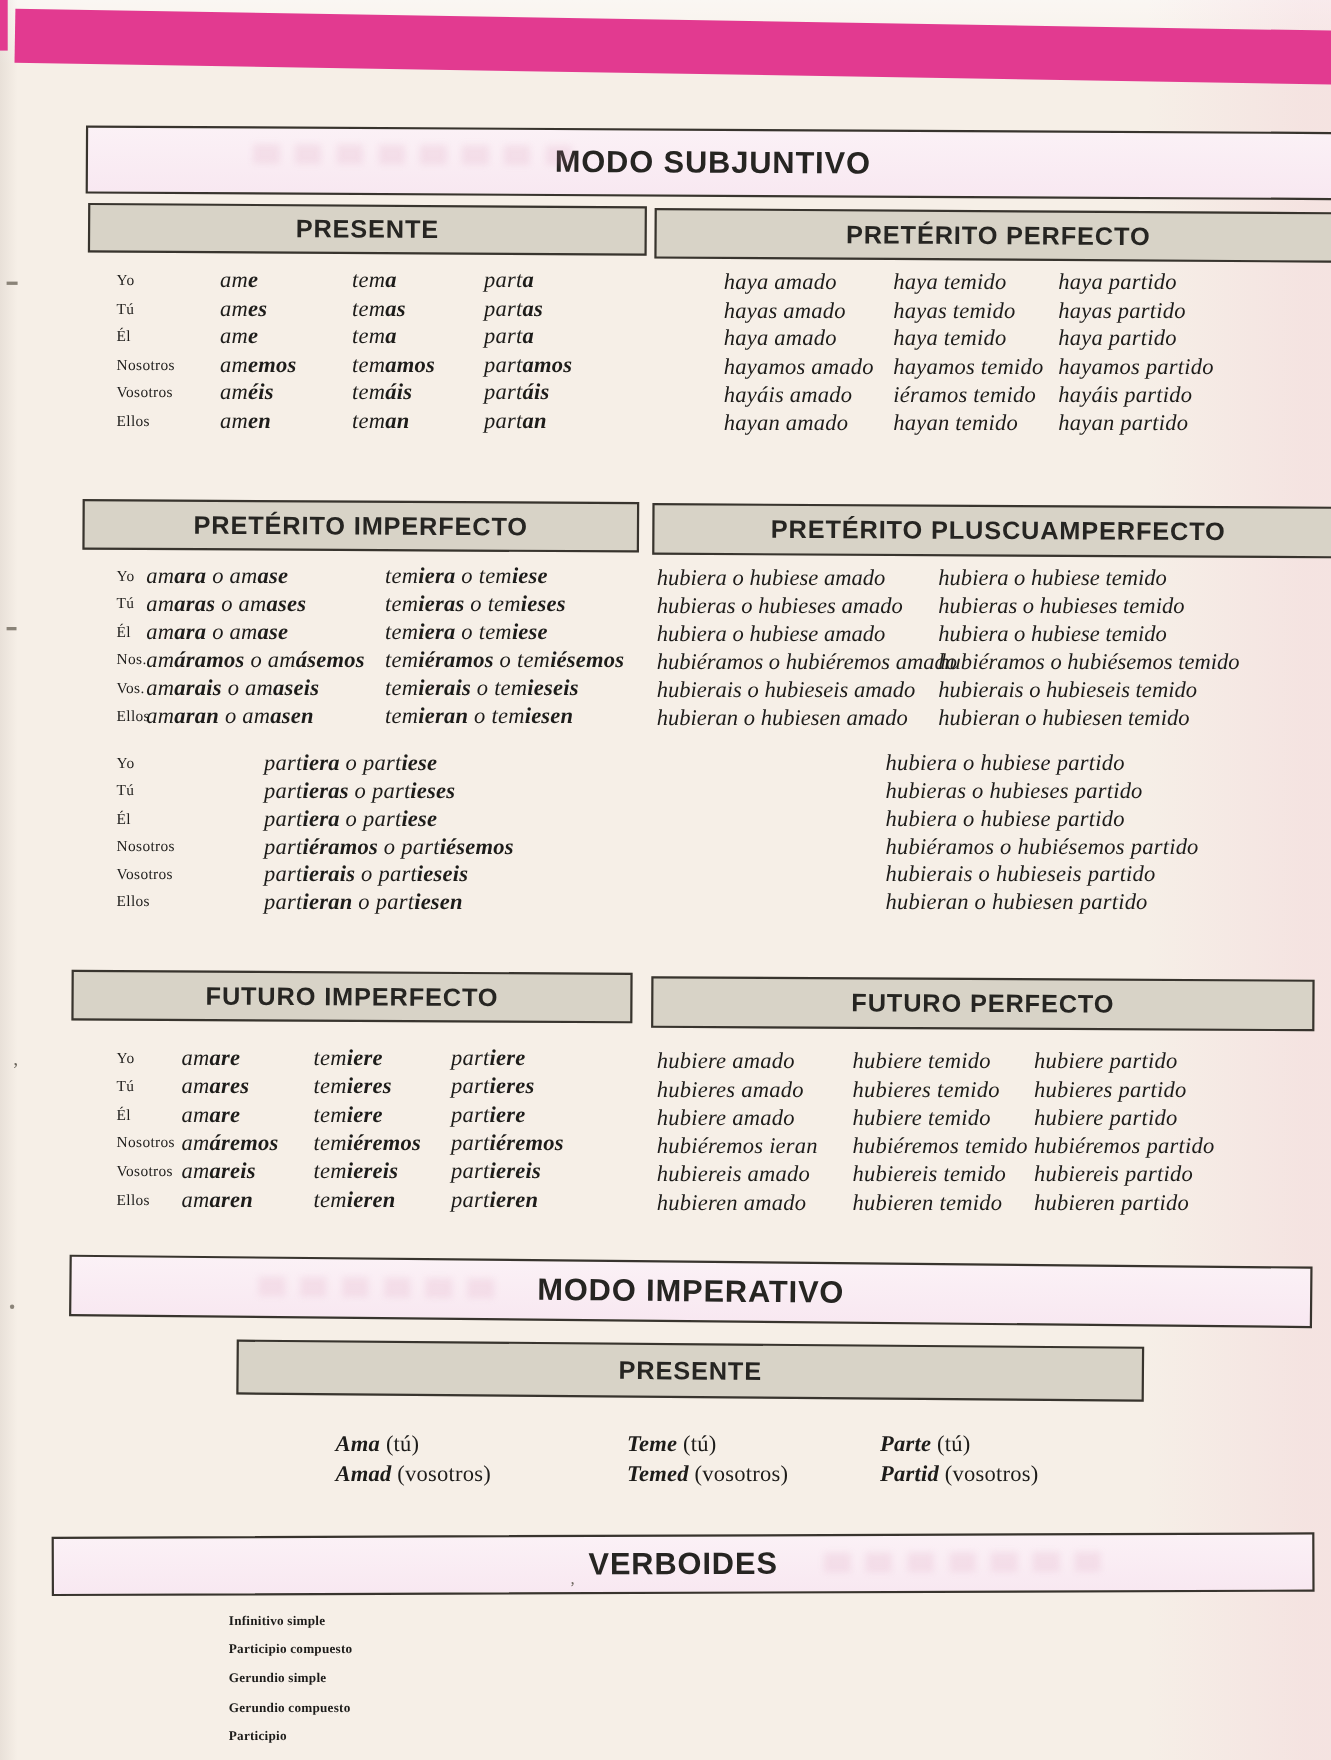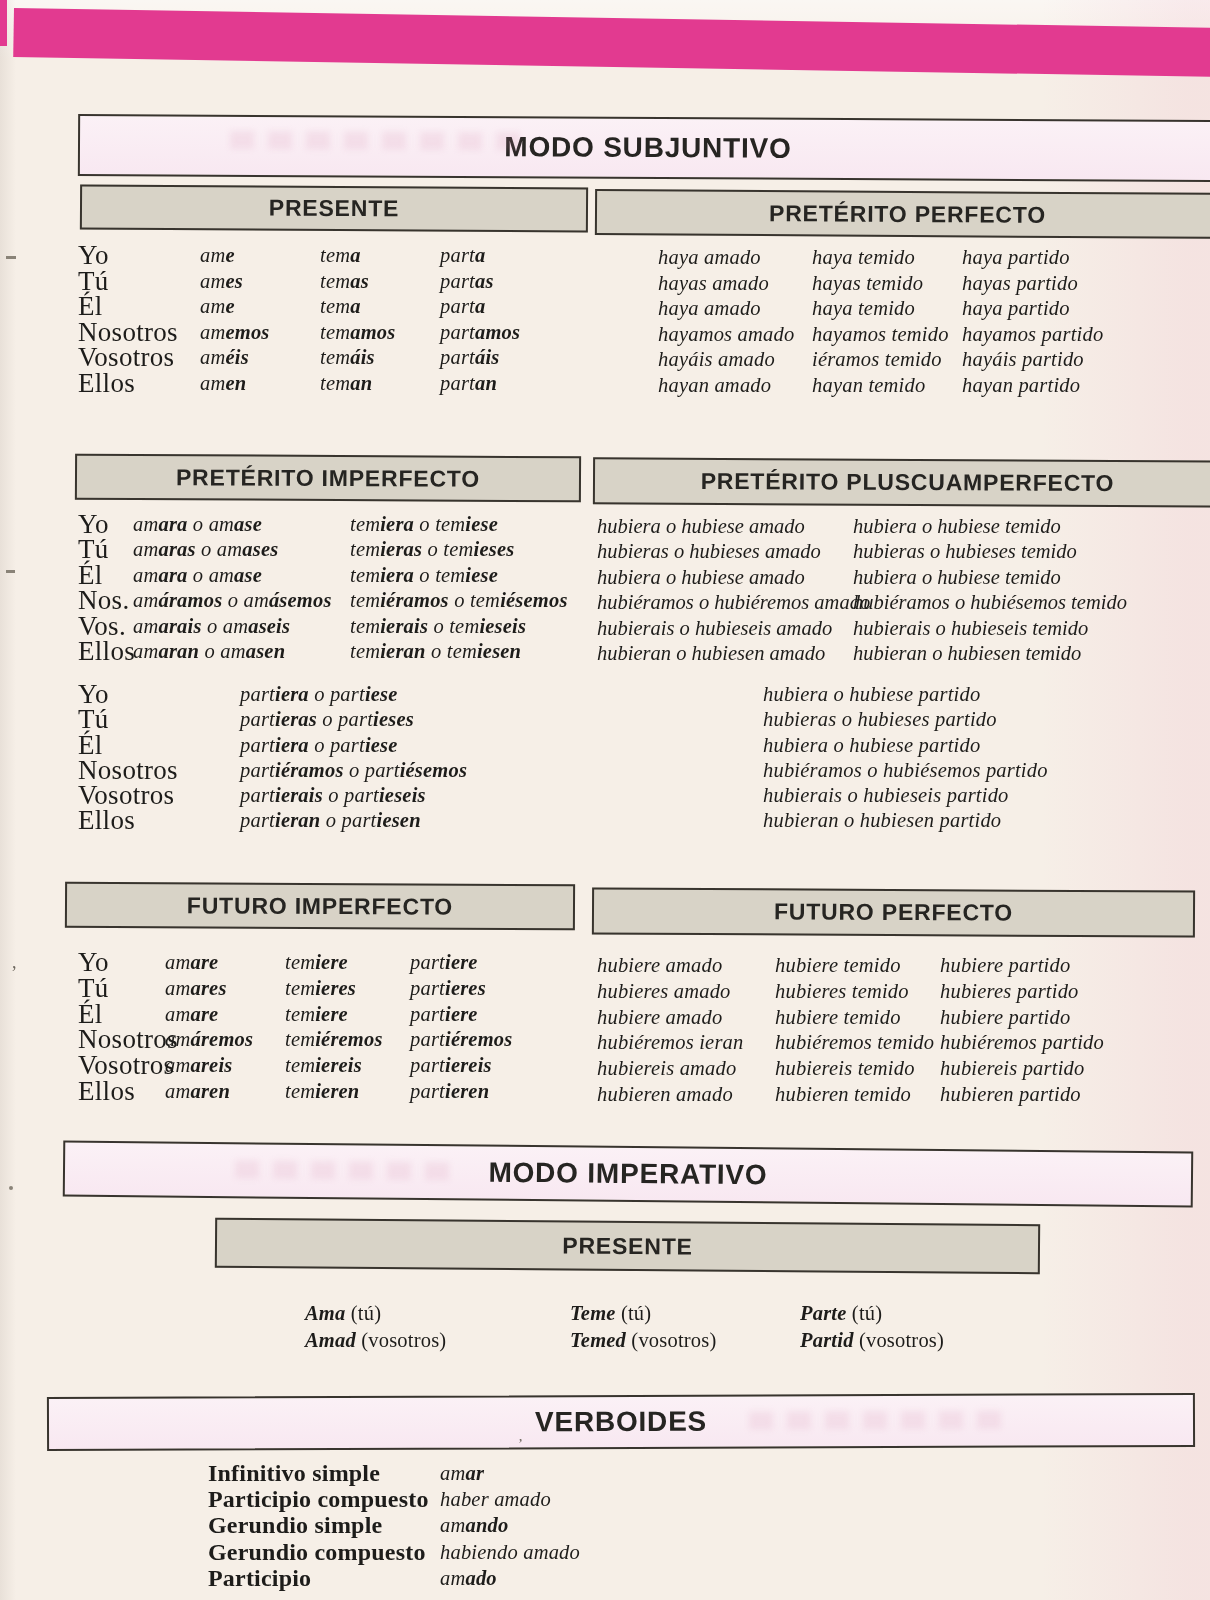--- a/index.html
+++ b/index.html
@@ -38,23 +38,23 @@
   .ht.md{font-size:23px;}
   .smudge{
     position:absolute;height:18px;filter:blur(3px);opacity:.5;
     background:repeating-linear-gradient(90deg, rgba(210,135,170,.30) 0 24px, rgba(210,135,170,0) 24px 38px);
   }
   .col{
     position:absolute;font-size:20.5px;font-style:italic;white-space:nowrap;
     letter-spacing:.2px;
   }
   .col .cell{height:var(--lh,25.5px);line-height:var(--lh,25.5px);}
-  .col.roman{font-style:normal;letter-spacing:.3px;font-size:27px;}
+  .col.roman{font-style:normal;letter-spacing:.3px;font-size:14px;margin-left:28px;}
   .col.mixed{font-style:normal;}
-  .col.bold{font-style:normal;font-weight:bold;font-size:24px;letter-spacing:.2px;}
+  .col.bold{font-style:normal;font-weight:bold;font-size:12px;letter-spacing:.2px;}
   .col b{font-weight:700;}
   .artifact{position:absolute;background:#8a8378;}
   .artifact.dot{border-radius:50%;}
   .artifact.textmark{background:none;color:#6b655c;font-size:18px;font-family:"Liberation Serif",serif;}
 </style>
 </head>
 <body>
 
 <div class="page">
 
@@ -188,21 +188,21 @@
       <div class="cell">Ellos</div>
     </div>
   <div class="col" style="left:240px;top:682px;--lh:25.3px">
       <div class="cell">part<b>iera</b> o part<b>iese</b></div>
       <div class="cell">part<b>ieras</b> o part<b>ieses</b></div>
       <div class="cell">part<b>iera</b> o part<b>iese</b></div>
       <div class="cell">part<b>iéramos</b> o part<b>iésemos</b></div>
       <div class="cell">part<b>ierais</b> o part<b>ieseis</b></div>
       <div class="cell">part<b>ieran</b> o part<b>iesen</b></div>
     </div>
-  <div class="col" style="left:763px;top:682px;--lh:25.3px">
+  <div class="col" style="left:805px;top:682px;--lh:25.3px">
       <div class="cell">hubiera o hubiese partido</div>
       <div class="cell">hubieras o hubieses partido</div>
       <div class="cell">hubiera o hubiese partido</div>
       <div class="cell">hubiéramos o hubiésemos partido</div>
       <div class="cell">hubierais o hubieseis partido</div>
       <div class="cell">hubieran o hubiesen partido</div>
     </div>
 
   <div class="box gray" style="left:65px;top:883px;width:510px;height:46px;transform:rotate(0.3deg)">
     <span class="ht md">FUTURO IMPERFECTO</span>
@@ -295,27 +295,20 @@
     <span class="ht lg">VERBOIDES</span>
   </div>
 
   <div class="col bold" style="left:208px;top:1460px;--lh:26.2px">
       <div class="cell">Infinitivo simple</div>
       <div class="cell">Participio compuesto</div>
       <div class="cell">Gerundio simple</div>
       <div class="cell">Gerundio compuesto</div>
       <div class="cell">Participio</div>
     </div>
-  <div class="col" style="left:440px;top:1460px;--lh:26.2px">
-      <div class="cell">am<b>ar</b></div>
-      <div class="cell">haber amado</div>
-      <div class="cell">am<b>ando</b></div>
-      <div class="cell">habiendo amado</div>
-      <div class="cell">am<b>ado</b></div>
-    </div>
 
   <div class="artifact" style="left:6px;top:256px;width:10px;height:3px"></div>
   <div class="artifact" style="left:6px;top:570px;width:9px;height:3px"></div>
   <div class="artifact textmark" style="left:12px;top:952px">,</div>
   <div class="artifact dot" style="left:9px;top:1186px;width:4px;height:4px"></div>
   <div class="artifact textmark" style="left:518px;top:1436px;font-size:15px">’</div>
 
 </div>
 
 </body></html>

